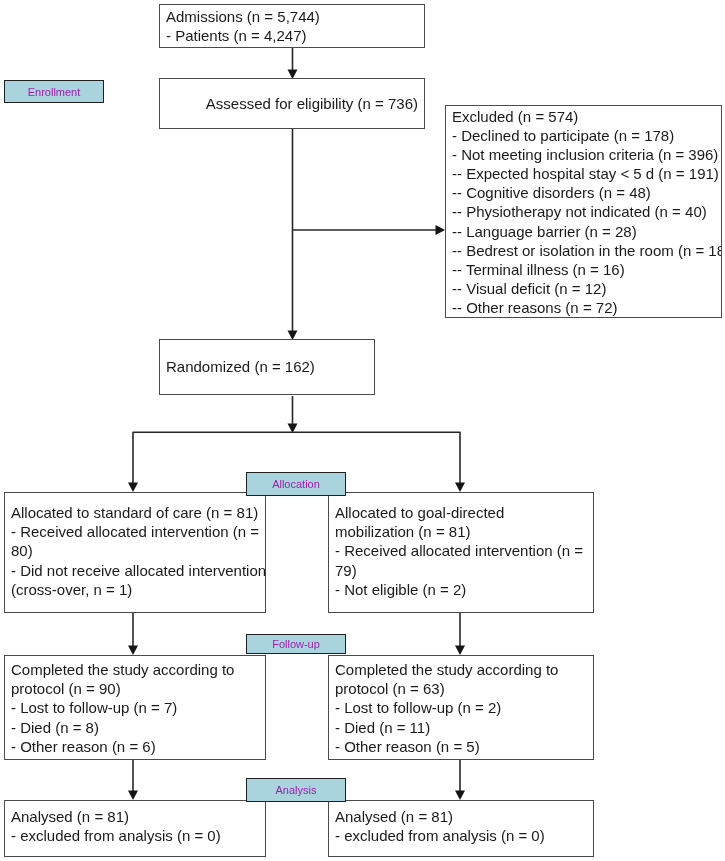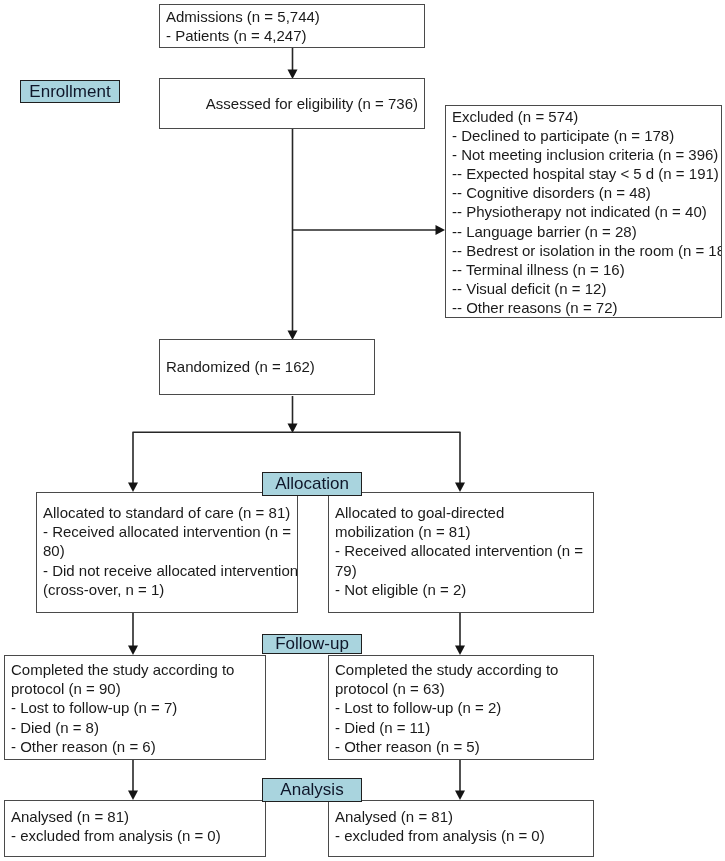--- a/index.html
+++ b/index.html
@@ -21,21 +21,21 @@
   .box{
     position:absolute;z-index:2;background:#fff;border:1.5px solid var(--box_border);
     box-sizing:border-box;overflow:hidden;
     font-size:15px;line-height:19.2px;padding:2px 6px;
   }
   .vcenter{display:flex;flex-direction:column;justify-content:center;}
   .ln{white-space:pre;}
   .stage-label{
     position:absolute;z-index:3;background:var(--label_fill);border:1.5px solid var(--label_border);
     box-sizing:border-box;display:flex;align-items:center;justify-content:center;
-    font-size:17px;color:#0f172a;margin-left:16px;
+    font-size:11px;color:#a21caf;
   }
 </style>
 </head>
 <body>
 
 <div class="stage">
 
   <svg class="connectors" width="725" height="861" aria-hidden="true">
 
     <line x1="292.5" y1="48" x2="292.5" y2="71"></line>
@@ -92,21 +92,21 @@
     <div class="ln">-- Bedrest or isolation in the room (n = 18)</div>
     <div class="ln">-- Terminal illness (n = 16)</div>
     <div class="ln">-- Visual deficit (n = 12)</div>
     <div class="ln">-- Other reasons (n = 72)</div>
   </div>
 
   <div class="box vcenter" style="left:159px;top:339px;width:216px;height:56px;">
     <div class="ln">Randomized (n = 162)</div>
   </div>
 
-  <div class="box" style="left:4px;top:492px;width:262px;height:121px;padding-top:10px;margin-left:32px;">
+  <div class="box" style="left:4px;top:492px;width:262px;height:121px;padding-top:10px;">
     <div class="ln">Allocated to standard of care (n = 81)</div>
     <div class="ln">- Received allocated intervention (n =</div>
     <div class="ln">80)</div>
     <div class="ln">- Did not receive allocated intervention</div>
     <div class="ln">(cross-over, n = 1)</div>
   </div>
 
   <div class="box" style="left:328px;top:492px;width:266px;height:121px;padding-top:10px;">
     <div class="ln">Allocated to goal-directed</div>
     <div class="ln">mobilization (n = 81)</div>

